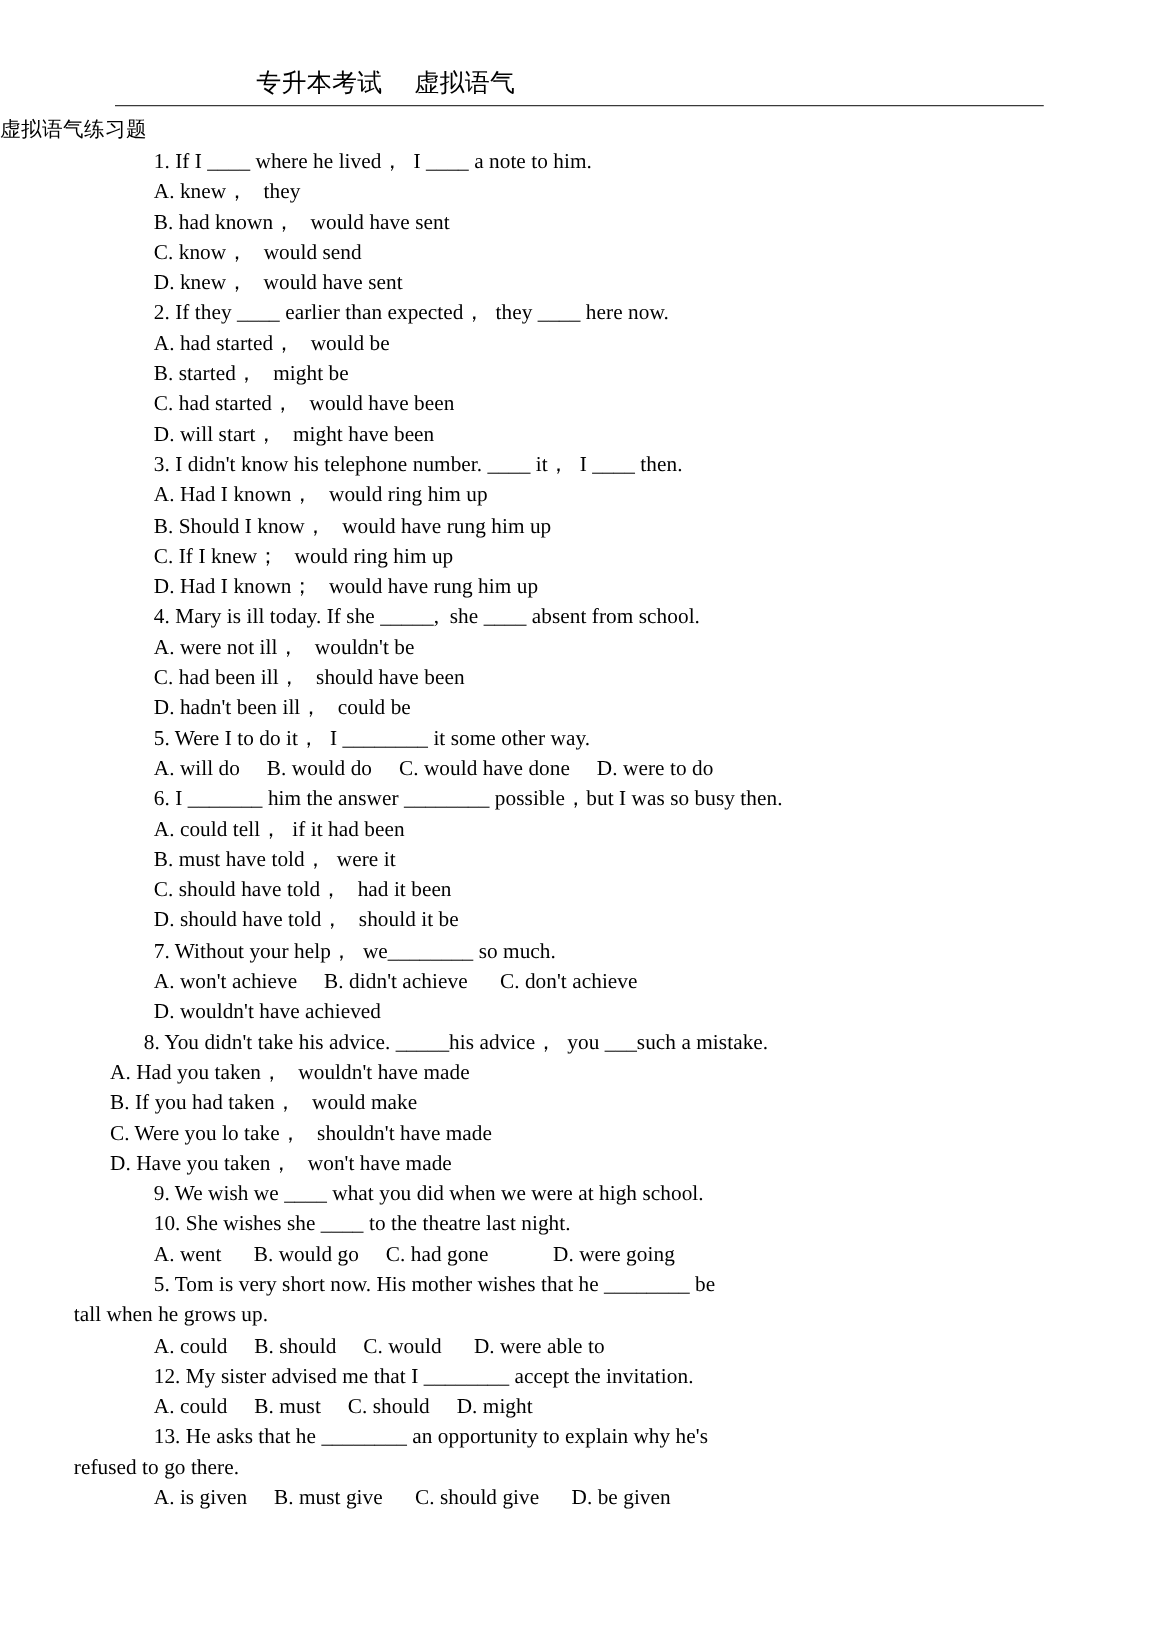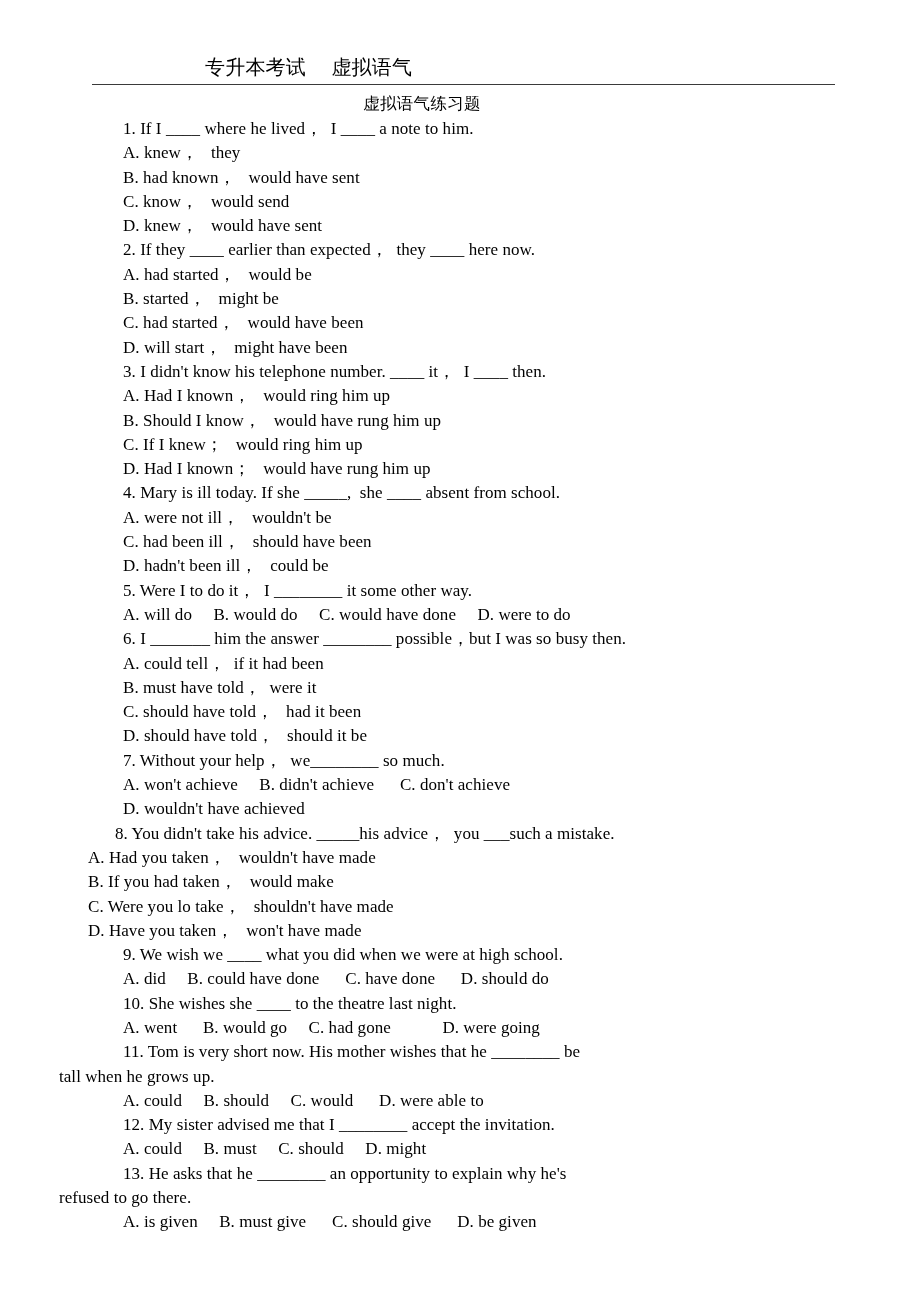--- a/index.html
+++ b/index.html
@@ -42,21 +42,20 @@
     height: 0;
     border-top: 1.4px solid #3a3a3a;
   }
 
   
   #doc-title {
     position: absolute;
     left: 0;
     top: 92px;
     width: 844px;
-    text-align: center;
     font-size: 16.5px;
     line-height: 24px;
     letter-spacing: 0.3px;
   }
   
   #doc-title .t-inner { display: inline-block; margin-left: 0px; }
 
   
   #question-list {
     position: absolute;
@@ -117,24 +116,23 @@
     <div class="line">D. should have told，   should it be</div>
     <div class="line">7. Without your help，  we________ so much.</div>
     <div class="line">A. won't achieve     B. didn't achieve      C. don't achieve</div>
     <div class="line">D. wouldn't have achieved</div>
     <div class="line outdent">8. You didn't take his advice. _____his advice，  you ___such a mistake.</div>
     <div class="line opt-indent">A. Had you taken，   wouldn't have made</div>
     <div class="line opt-indent">B. If you had taken，   would make</div>
     <div class="line opt-indent">C. Were you lo take，   shouldn't have made</div>
     <div class="line opt-indent">D. Have you taken，   won't have made</div>
     <div class="line">9. We wish we ____ what you did when we were at high school.</div>
-    <div class="line">A. did     B. could have done      C. have done      D. should do</div>
     <div class="line">10. She wishes she ____ to the theatre last night.</div>
     <div class="line">A. went      B. would go     C. had gone            D. were going</div>
-    <div class="line">11. Tom is very short now. His mother wishes that he ________ be</div>
+    <div class="line">5. Tom is very short now. His mother wishes that he ________ be</div>
     <div class="line wrap">tall when he grows up.</div>
     <div class="line">A. could     B. should     C. would      D. were able to</div>
     <div class="line">12. My sister advised me that I ________ accept the invitation.</div>
     <div class="line">A. could     B. must     C. should     D. might</div>
     <div class="line">13. He asks that he ________ an opportunity to explain why he's</div>
     <div class="line wrap">refused to go there.</div>
     <div class="line">A. is given     B. must give      C. should give      D. be given</div>
   </div>
 
 </body></html>

